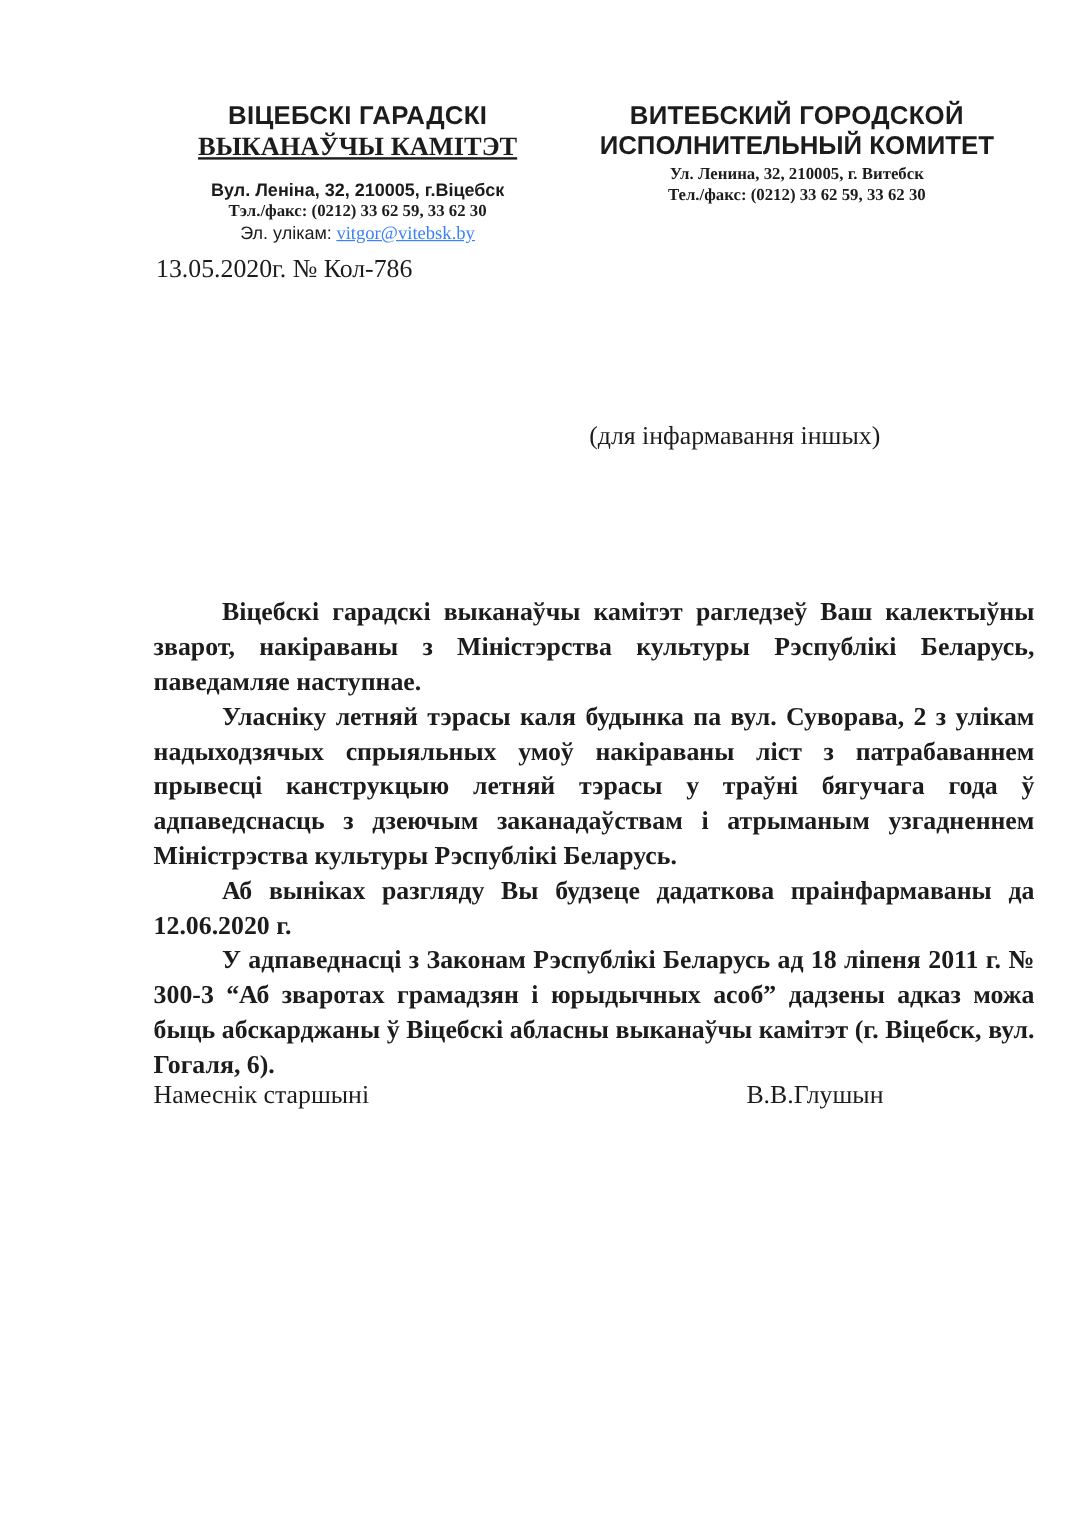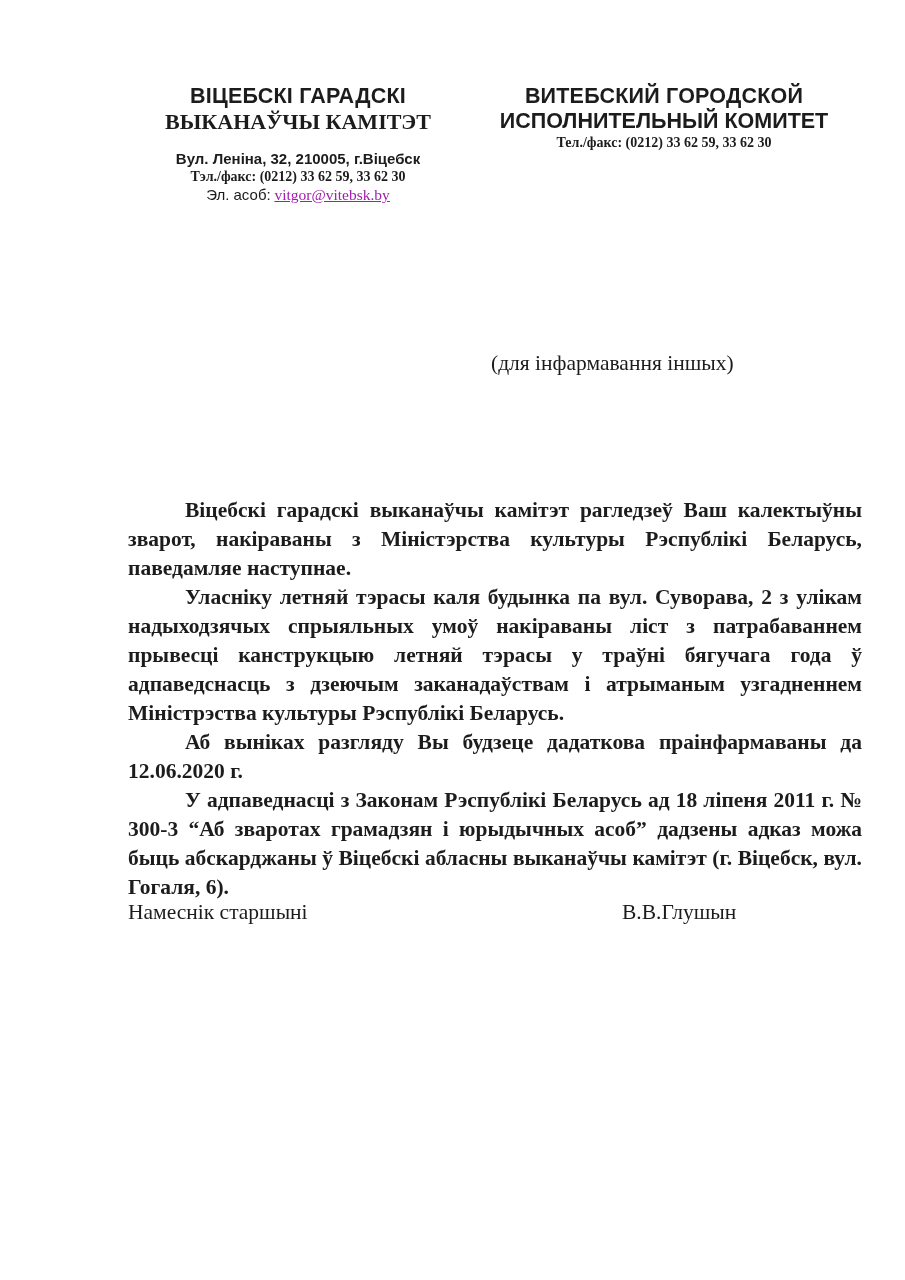--- a/index.html
+++ b/index.html
@@ -31,20 +31,21 @@
     line-height: 25px;
     letter-spacing: 0.2px;
     white-space: nowrap;
   }
   .lh-left .lh-l2 {
     font-family: "Liberation Serif", serif;
     font-weight: bold;
     font-size: 22px;
     line-height: 25px;
     white-space: nowrap;
+    text-decoration: underline;
   }
   .lh-right .lh-l2 {
     font-family: "Liberation Sans", sans-serif;
     font-weight: bold;
     font-size: 21.5px;
     line-height: 25px;
     white-space: nowrap;
   }
   .lh-left .lh-addr {
     font-family: "Liberation Sans", sans-serif;
@@ -74,21 +75,21 @@
     font-family: "Liberation Sans", sans-serif;
     font-weight: normal;
     font-size: 15px;
   }
   .lh-right .lh-email-label {
     font-family: "Liberation Serif", serif;
     font-weight: bold;
     font-size: 14.5px;
   }
   .email-link {
-    color: #a21caf;
+    color: #3b82f6;
     text-decoration: underline;
     font-family: "Liberation Serif", serif;
     cursor: pointer;
   }
   .lh-left  .email-link { font-weight: normal; font-size: 15.5px; }
   .lh-right .email-link { font-weight: bold;   font-size: 14.5px; }
 
   
   .ref-line {
     position: absolute;
@@ -140,31 +141,33 @@
 <body>
 
 <div class="page">
 
   <div class="lh lh-left">
     <div class="lh-l1">ВІЦЕБСКІ ГАРАДСКІ</div>
     <div class="lh-l2">ВЫКАНАЎЧЫ КАМІТЭТ</div>
     <div class="lh-addr">Вул. Леніна, 32, 210005, г.Віцебск</div>
     <div class="lh-phone">Тэл./факс: (0212) 33 62 59, 33 62 30</div>
     <div class="lh-email">
-      <span class="lh-email-label">Эл. асоб:</span>
+      <span class="lh-email-label">Эл. улікам:</span>
       <a class="email-link">vitgor@vitebsk.by</a>
     </div>
   </div>
 
   <div class="lh lh-right">
     <div class="lh-l1">ВИТЕБСКИЙ ГОРОДСКОЙ</div>
     <div class="lh-l2">ИСПОЛНИТЕЛЬНЫЙ КОМИТЕТ</div>
+    <div class="lh-addr">Ул. Ленина, 32, 210005, г. Витебск</div>
     <div class="lh-phone">Тел./факс: (0212) 33 62 59, 33 62 30</div>
   </div>
 
+  <div class="ref-line">13.05.2020г. № Кол-786</div>
 
   <div class="recipient-note">(для інфармавання іншых)</div>
 
 
   <div class="body-text">
     <p>Віцебскі гарадскі выканаўчы камітэт рагледзеў Ваш калектыўны зварот, накіраваны з Міністэрства культуры Рэспублікі Беларусь, паведамляе наступнае.</p>
     <p>Уласніку летняй тэрасы каля будынка па вул. Суворава, 2 з улікам надыходзячых спрыяльных умоў накіраваны ліст з патрабаваннем прывесці канструкцыю летняй тэрасы у траўні бягучага года ў адпаведснасць з дзеючым заканадаўствам і атрыманым узгадненнем Міністрэства культуры Рэспублікі Беларусь.</p>
     <p>Аб выніках разгляду Вы будзеце дадаткова праінфармаваны да 12.06.2020 г.</p>
     <p>У адпаведнасці з Законам Рэспублікі Беларусь ад 18 ліпеня 2011 г. № 300-3 “Аб зваротах грамадзян і юрыдычных асоб” дадзены адказ можа быць абскарджаны ў Віцебскі абласны выканаўчы камітэт (г. Віцебск, вул. Гогаля, 6).</p>
   </div>

